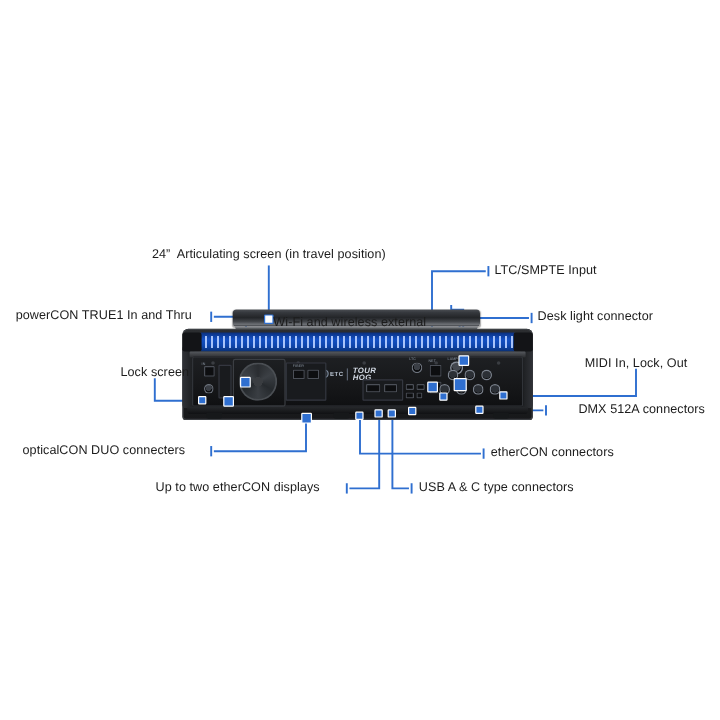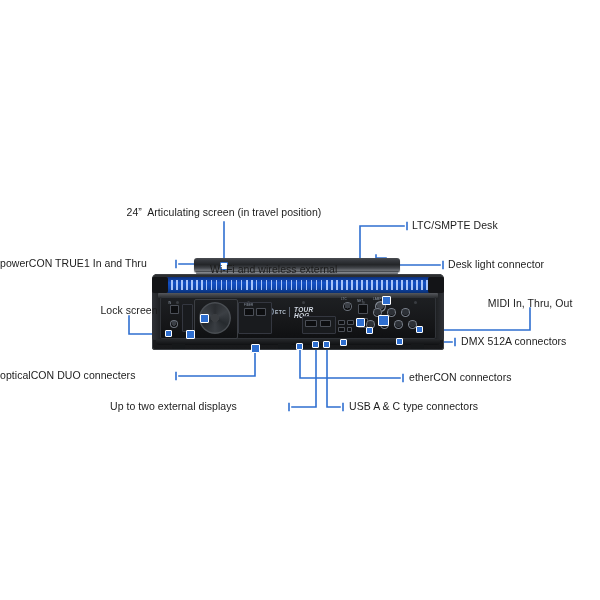--- a/index.html
+++ b/index.html
@@ -29,21 +29,21 @@
     height: 600px;
   }
   .callout-label {
     position: absolute;
     font-size: 10.5px;
     line-height: 12.5px;
     color: #1c1c1c;
     white-space: pre;
     letter-spacing: 0.05px;
   }
-  .callout-label.right-al { text-align: left; }
+  .callout-label.right-al { text-align: center; }
   .callout-label.center-al { text-align: center; }
 
   
   #product {
     position: absolute;
     left: 152px;
     top: 258px;
     width: 292px;
     height: 98px;
   }
@@ -431,31 +431,31 @@
   <div class="hotspot sm" style="left:340px; top:339px;"></div>
 
   <div class="callout-label center-al" style="left:104px; top:206px; width:240px;">24”  Articulating screen (in travel position)</div>
 
   <div class="callout-label right-al" style="left:0px; top:257px; width:173px;">powerCON TRUE1 In and Thru</div>
 
   <div class="callout-label right-al" style="left:210px; top:238px; width:163px;">
     <div>Wi-Fi and wireless external</div>
   </div>
 
-  <div class="callout-label" style="left:412px; top:219px;">LTC/SMPTE Desk</div>
+  <div class="callout-label" style="left:412px; top:219px;">LTC/SMPTE Input</div>
 
   <div class="callout-label" style="left:448px; top:258px;">Desk light connector</div>
 
-  <div class="callout-label center-al" style="left:470px; top:297px; width:120px;">MIDI In, Thru, Out</div>
+  <div class="callout-label center-al" style="left:470px; top:297px; width:120px;">MIDI In, Lock, Out</div>
 
   <div class="callout-label center-al" style="left:89px; top:304px; width:80px;">Lock screen</div>
 
-  <div class="callout-label" style="left:461px; top:335px;">DMX 512A connectors</div>
+  <div class="callout-label" style="left:482px; top:335px;">DMX 512A connectors</div>
 
   <div class="callout-label" style="left:409px; top:371px;">etherCON connectors</div>
 
   <div class="callout-label right-al" style="left:0px; top:369px; width:173px;">opticalCON DUO connecters</div>
 
-  <div class="callout-label right-al" style="left:110px; top:400px; width:176px;">Up to two external displays</div>
+  <div class="callout-label right-al" style="left:110px; top:400px; width:176px;">Up to two etherCON displays</div>
 
   <div class="callout-label" style="left:349px; top:400px;">USB A &amp; C type connectors</div>
 
 </div>
 
 </body></html>

